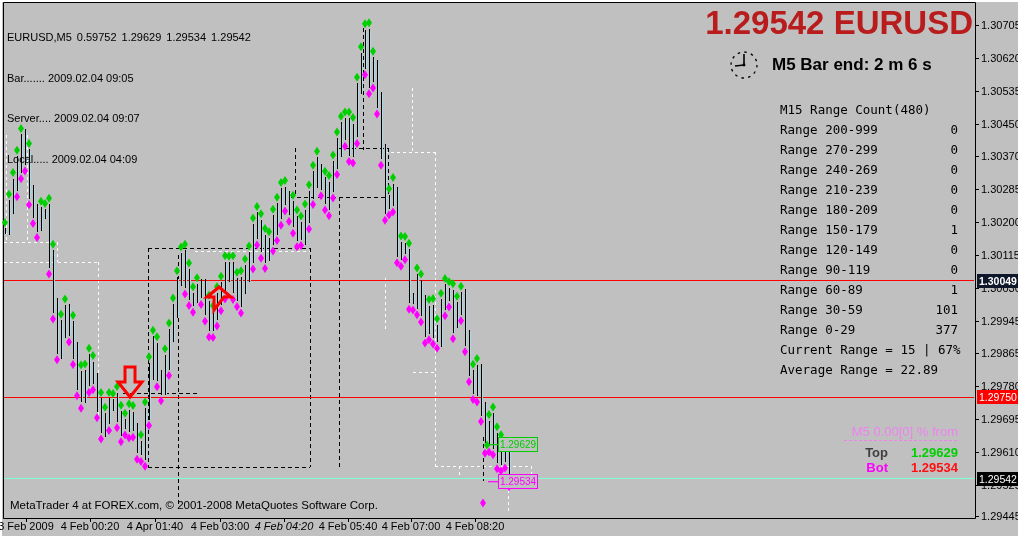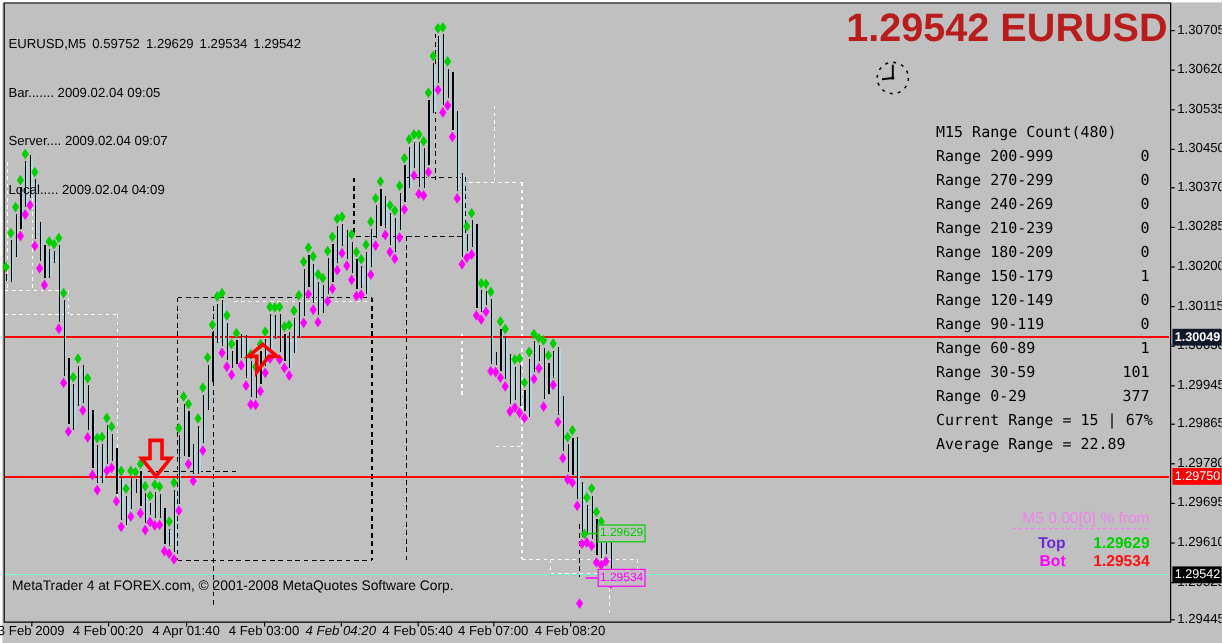--- a/index.html
+++ b/index.html
@@ -12,21 +12,21 @@
   #quote-banner{right:45px;top:4px;font-size:33px;font-weight:bold;letter-spacing:0px;white-space:nowrap}
   #bar-timer{left:727px;top:48px;display:flex;align-items:center}
   #bar-timer-label{font-size:17px;font-weight:bold;margin-left:11px;white-space:nowrap}
   #range-panel{left:780px;top:100px;width:178px;font-family:"DejaVu Sans Mono",monospace;
                font-size:12.5px;line-height:20px;white-space:nowrap}
   .range-row{display:flex;justify-content:space-between}
   #retrace-panel{left:778px;top:424px;width:180px;font-size:13px;text-align:right;white-space:nowrap}
   #retrace-underline{height:0;border-bottom:1px dashed #EE82EE;width:113px;margin:1px 1px 4px auto}
   .retrace-row{display:flex;justify-content:flex-end;line-height:15px;font-weight:bold}
   .retrace-row .val{display:inline-block;width:70px;text-align:right}
-  #copyright{left:10px;top:483px;font-size:11.5px}
+  #copyright{left:10px;top:499px;font-size:11.5px}
   #price-axis{left:975px;top:0;width:43px;height:536px}
   .pa-label{position:absolute;left:6px;font-size:11px}
   .pa-tick{position:absolute;left:0;width:4px;height:1px;background:#000}
   .pa-badge{position:absolute;left:2px;width:40px;height:14px;font-size:10.5px;line-height:14px;
             color:#fff;padding-left:2px;z-index:4}
   #time-axis{left:0;top:519px;width:976px;height:17px}
   .ta-label{position:absolute;width:84px;text-align:center;font-size:11px;top:1px}
   .chart-tag{position:absolute;width:38px;height:13px;font-size:10px;line-height:13px;
              text-align:center;border:1px solid;background:#C0C0C0;z-index:3}
 </style>
@@ -555,20 +555,21 @@
   <span>EURUSD</span>
 </div>
 
 <div class="ov" id="bar-timer">
   <svg width="34" height="34" viewBox="0 0 34 34">
     <circle cx="17" cy="17" r="13" fill="none" stroke="#000" stroke-width="1.3" stroke-dasharray="2.5,4.3"></circle>
     <line x1="17" y1="17" x2="17" y2="6" stroke="#000" stroke-width="1.6"></line>
     <line x1="17" y1="17" x2="8" y2="18" stroke="#000" stroke-width="1.6"></line>
     <circle cx="17" cy="17" r="1.4" fill="#000"></circle>
   </svg>
+  <span id="bar-timer-label">M5 Bar end: 2 m 6 s</span>
 </div>
 
 <div class="ov" id="range-panel">
   <div>M15 Range Count(480)</div>
   <div id="range-rows">
       <div class="range-row">
         <span>Range 200-999</span>
         <span>0</span>
       </div>
       <div class="range-row">
@@ -613,21 +614,21 @@
       </div>
     </div>
   <div>Current Range = 15 | 67%</div>
   <div>Average Range = 22.89</div>
 </div>
 
 <div class="ov" id="retrace-panel">
   <div id="retrace-title" style="color: rgb(238, 130, 238);">M5 0.00[0] % from</div>
   <div id="retrace-underline" style="border-color: rgb(238, 130, 238);"></div>
   <div class="retrace-row">
-    <span id="top-label" style="color: #6d28d9;">Top</span>
+    <span id="top-label" style="color: #404040;">Top</span>
     <span id="top-value" class="val" style="color: rgb(0, 206, 0);">1.29629</span>
   </div>
   <div class="retrace-row">
     <span id="bot-label" style="color: rgb(255, 0, 255); margin-left: 32px;">Bot</span>
     <span id="bot-value" class="val" style="color: rgb(255, 16, 16);">1.29534</span>
   </div>
 </div>
 
 <div class="ov" id="copyright">MetaTrader 4 at FOREX.com, © 2001-2008 MetaQuotes Software Corp.</div>
 

